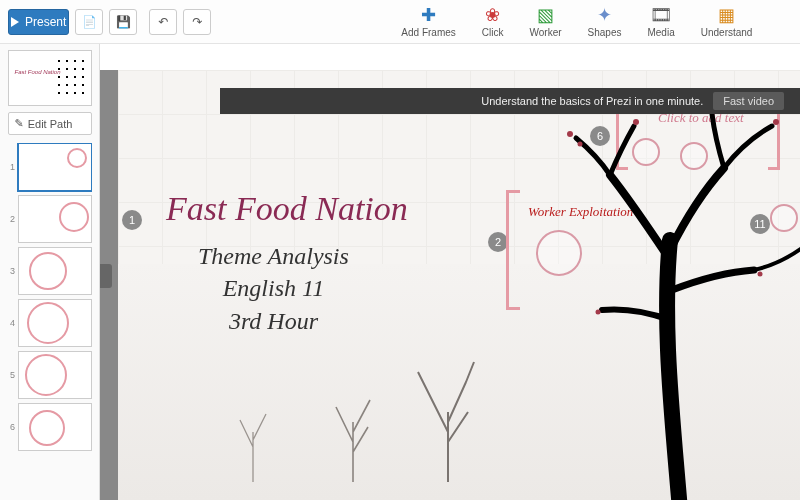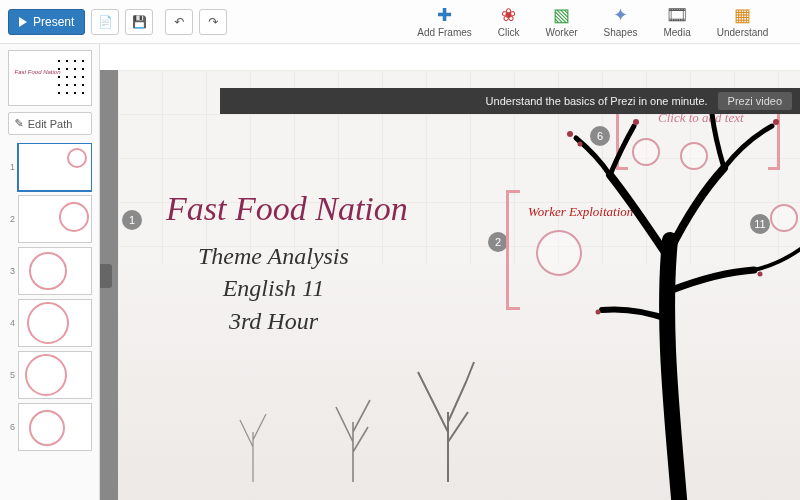--- a/index.html
+++ b/index.html
@@ -1,24 +1,24 @@
 <!DOCTYPE html>
 <html><head>
 <meta charset="utf-8">
 <style>
   * { box-sizing: border-box; margin: 0; padding: 0; }
   body { font-family: Arial, sans-serif; font-size: 12px; color: #333; background: #f7f7f7; width: 800px; height: 500px; overflow: hidden; }
   .topbar { height: 44px; background: #fdfdfd; border-bottom: 1px solid #e4e4e4; display: flex; align-items: center; padding: 0 8px; }
-  .present-btn { background: #2e7bbf; color: #fff; border: 1px solid #2566a0; border-radius: 3px; padding: 5px 10px; font-size: 12px; display: flex; align-items: center; gap: 6px; cursor: pointer; }
+  .present-btn { background: #2e7bbf; color: #fff; border: 1px solid #2566a0; border-radius: 3px; padding: 5px 2px; font-size: 12px; display: flex; align-items: center; gap: 6px; cursor: pointer; }
   .present-btn .tri { width: 0;height:0;border-top:5px solid transparent;border-bottom:5px solid transparent;border-left:8px solid #fff; }
   .icon-btn { width:28px;height:26px;border:1px solid #ccc;border-radius:3px;background:#fff;margin-left:6px;display:flex;align-items:center;justify-content:center;color:#555;cursor:pointer; }
   .tool-group { display:flex; gap:26px; margin-left:190px; }
   .tool { display:flex;flex-direction:column;align-items:center;gap:2px;cursor:pointer;font-size:10px;color:#555; }
   .tool .ic { width:20px;height:20px;display:flex;align-items:center;justify-content:center;font-size:18px; }
-  .banner { height:26px;background:#3a3a3a;color:#eee;display:flex;align-items:center;justify-content:flex-end;padding-right:8px;font-size:11px;gap:10px; position:absolute; top:44px; left:120px; right:0; z-index:5;}
+  .banner { height:26px;background:#3a3a3a;color:#eee;display:flex;align-items:center;justify-content:flex-end;padding-right:16px;font-size:11px;gap:10px; position:absolute; top:44px; left:120px; right:0; z-index:5;}
   .banner .watch { background:#5a5a5a;padding:3px 10px;border-radius:2px;cursor:pointer;color:#ddd;font-size:11px; }
   .workspace { position:absolute; top:44px; left:0; right:0; bottom:0; display:flex; }
   .sidebar { width:100px;background:#fafafa;border-right:1px solid #ddd;display:flex;flex-direction:column;align-items:center;padding-top:6px;overflow:hidden; }
   .overview-thumb { width:84px;height:56px;border:1px solid #ccc;background:#fff;margin-bottom:6px;position:relative;overflow:hidden; }
   .overview-thumb::after{content:"";position:absolute;right:6px;top:6px;width:30px;height:40px;background:radial-gradient(circle,#000 1px,transparent 1px) 0 0/8px 8px;}
   .overview-thumb .t{position:absolute;left:6px;top:18px;font-size:6px;color:#a33a5a;font-style:italic;}
   .edit-path { width:84px;padding:4px 6px;border:1px solid #ccc;background:#fff;border-radius:2px;font-size:11px;color:#555;margin-bottom:8px;cursor:pointer;display:flex;align-items:center;gap:4px; }
   .thumbs { flex:1;overflow:hidden;display:flex;flex-direction:column;gap:4px; }
   .thumb-row{display:flex;align-items:center;gap:3px;}
   .thumb-num{width:8px;font-size:9px;color:#888;text-align:right;}
@@ -137,21 +137,21 @@
           </div>
         </div>
     </div>
   </div>
 
   <div class="flyout"></div>
 
   <div class="canvas-wrap">
     <div class="banner">
       <span>Understand the basics of Prezi in one minute.</span>
-      <span class="watch">Prezi video</span>
+      <span class="watch">Fast video</span>
     </div>
     <div class="vruler"></div>
     <div class="canvas" style="left:18px">
       <div class="grid"></div>
       <div class="winter"></div>
 
       <svg class="bgtree" style="left:290px" width="80" height="130">
           <path d="M40 130 L40 60 M40 80 L20 40 M40 70 L58 30 M40 90 L60 60 M20 40 L10 20 M58 30 L66 10" stroke="#7a7470" stroke-width="2" fill="none"></path>
         </svg>
       <svg class="bgtree" style="left:200px" width="70" height="110">

